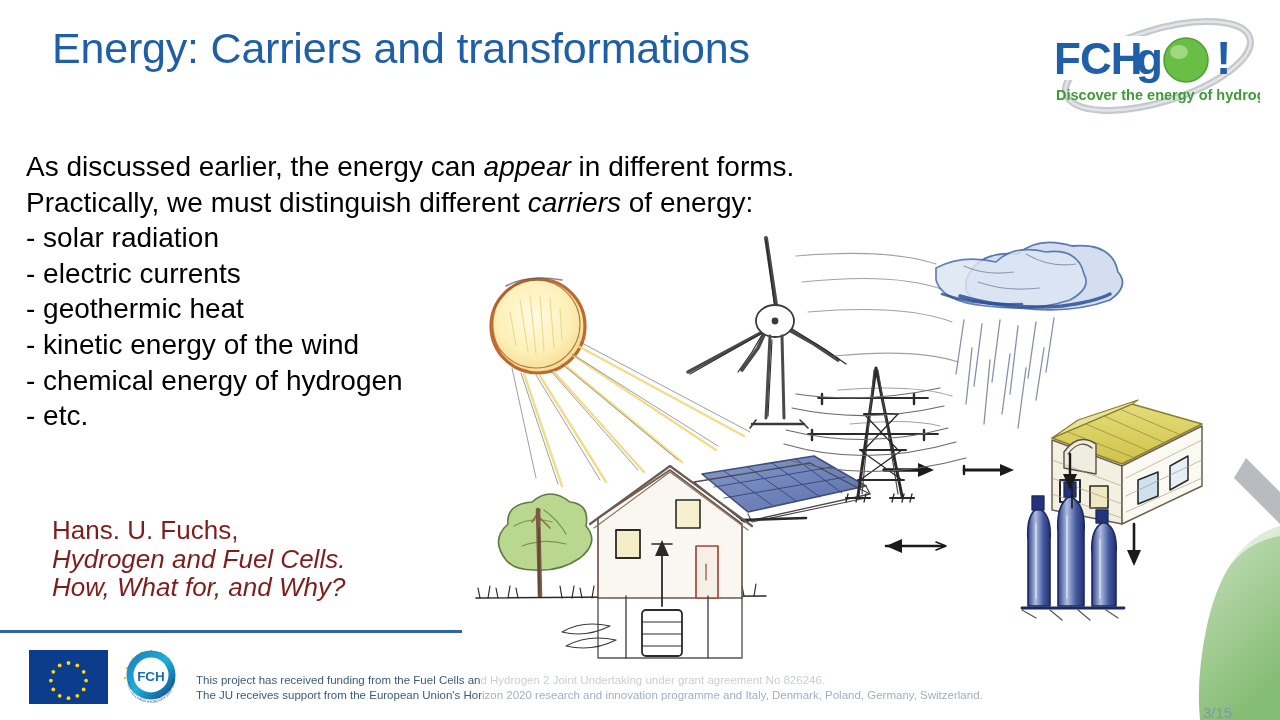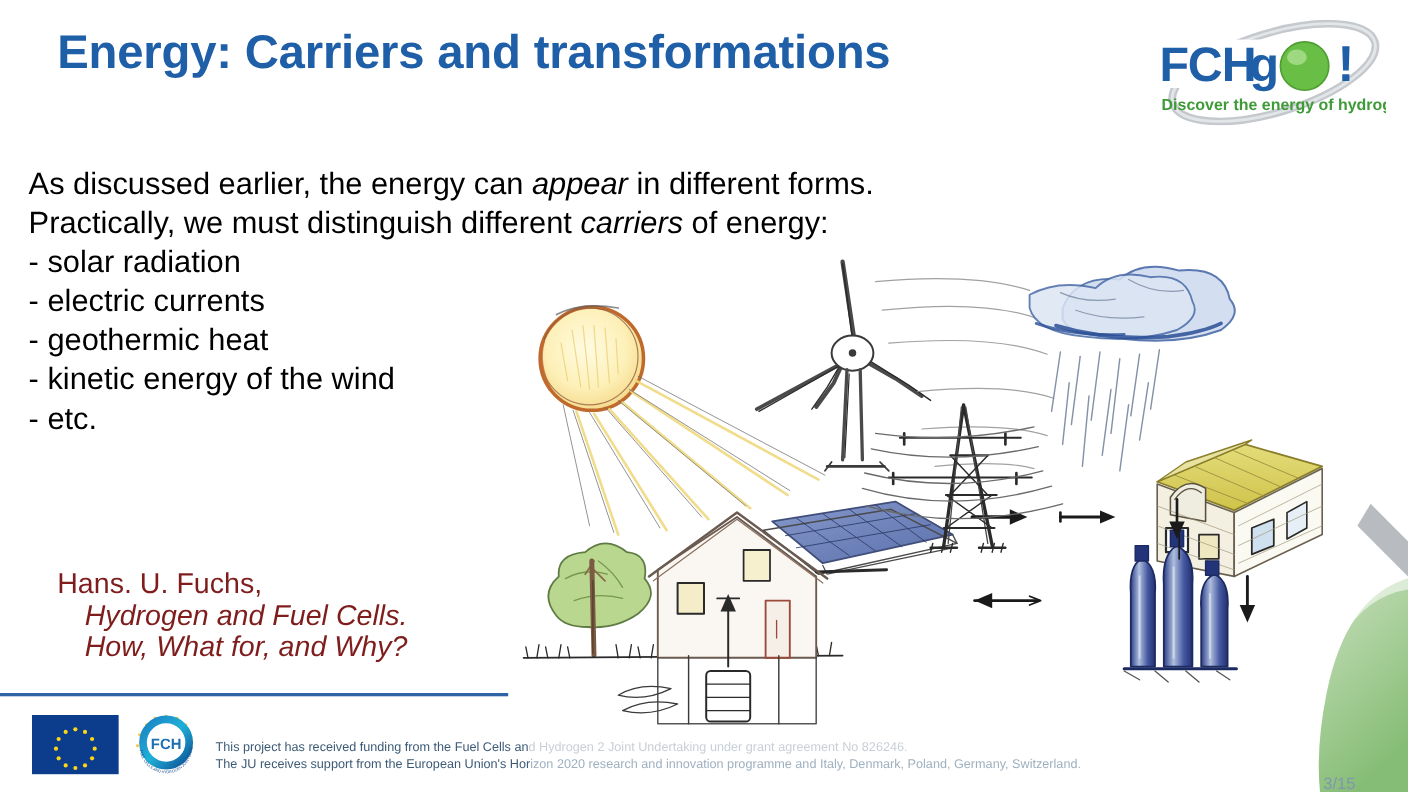--- a/index.html
+++ b/index.html
@@ -20,21 +20,21 @@
   }
 
   
   #slide-title {
     position: absolute;
     left: 52px;
     top: 26px;
     font-size: 43px;
     line-height: 1.05;
     color: #1f5fa8;
-    font-weight: bold;
+    font-weight: normal;
     letter-spacing: -0.2px;
     white-space: nowrap;
   }
 
   
   #brand-logo {
     position: absolute;
     left: 1040px;
     top: 18px;
     width: 220px;
@@ -56,21 +56,21 @@
 
   
   #citation {
     position: absolute;
     left: 52px;
     top: 516px;
     font-size: 26px;
     line-height: 28.5px;
     color: #7f1d1d;
   }
-  #citation .it { font-style: italic; margin-left: 25px; }
+  #citation .it { font-style: italic; }
 
   
   #illustration {
     position: absolute;
     left: 466px;
     top: 228px;
     width: 740px;
     height: 470px;
   }
 
@@ -160,20 +160,21 @@
     </svg>
   </div>
 
   <div id="body-text">
     <div class="ln"><span>As discussed earlier, the energy can </span><span class="it">appear</span><span> in different forms.</span></div>
     <div class="ln"><span>Practically, we must distinguish different </span><span class="it">carriers</span><span> of energy:</span></div>
     <div class="ln">- solar radiation</div>
     <div class="ln">- electric currents</div>
     <div class="ln">- geothermic heat</div>
     <div class="ln">- kinetic energy of the wind</div>
+    <div class="ln">- chemical energy of hydrogen</div>
     <div class="ln">- etc.</div>
   </div>
 
   <div id="citation">
     <div>Hans. U. Fuchs,</div>
     <div class="it">Hydrogen and Fuel Cells.</div>
     <div class="it">How, What for, and Why?</div>
   </div>
 
   <div id="illustration">

